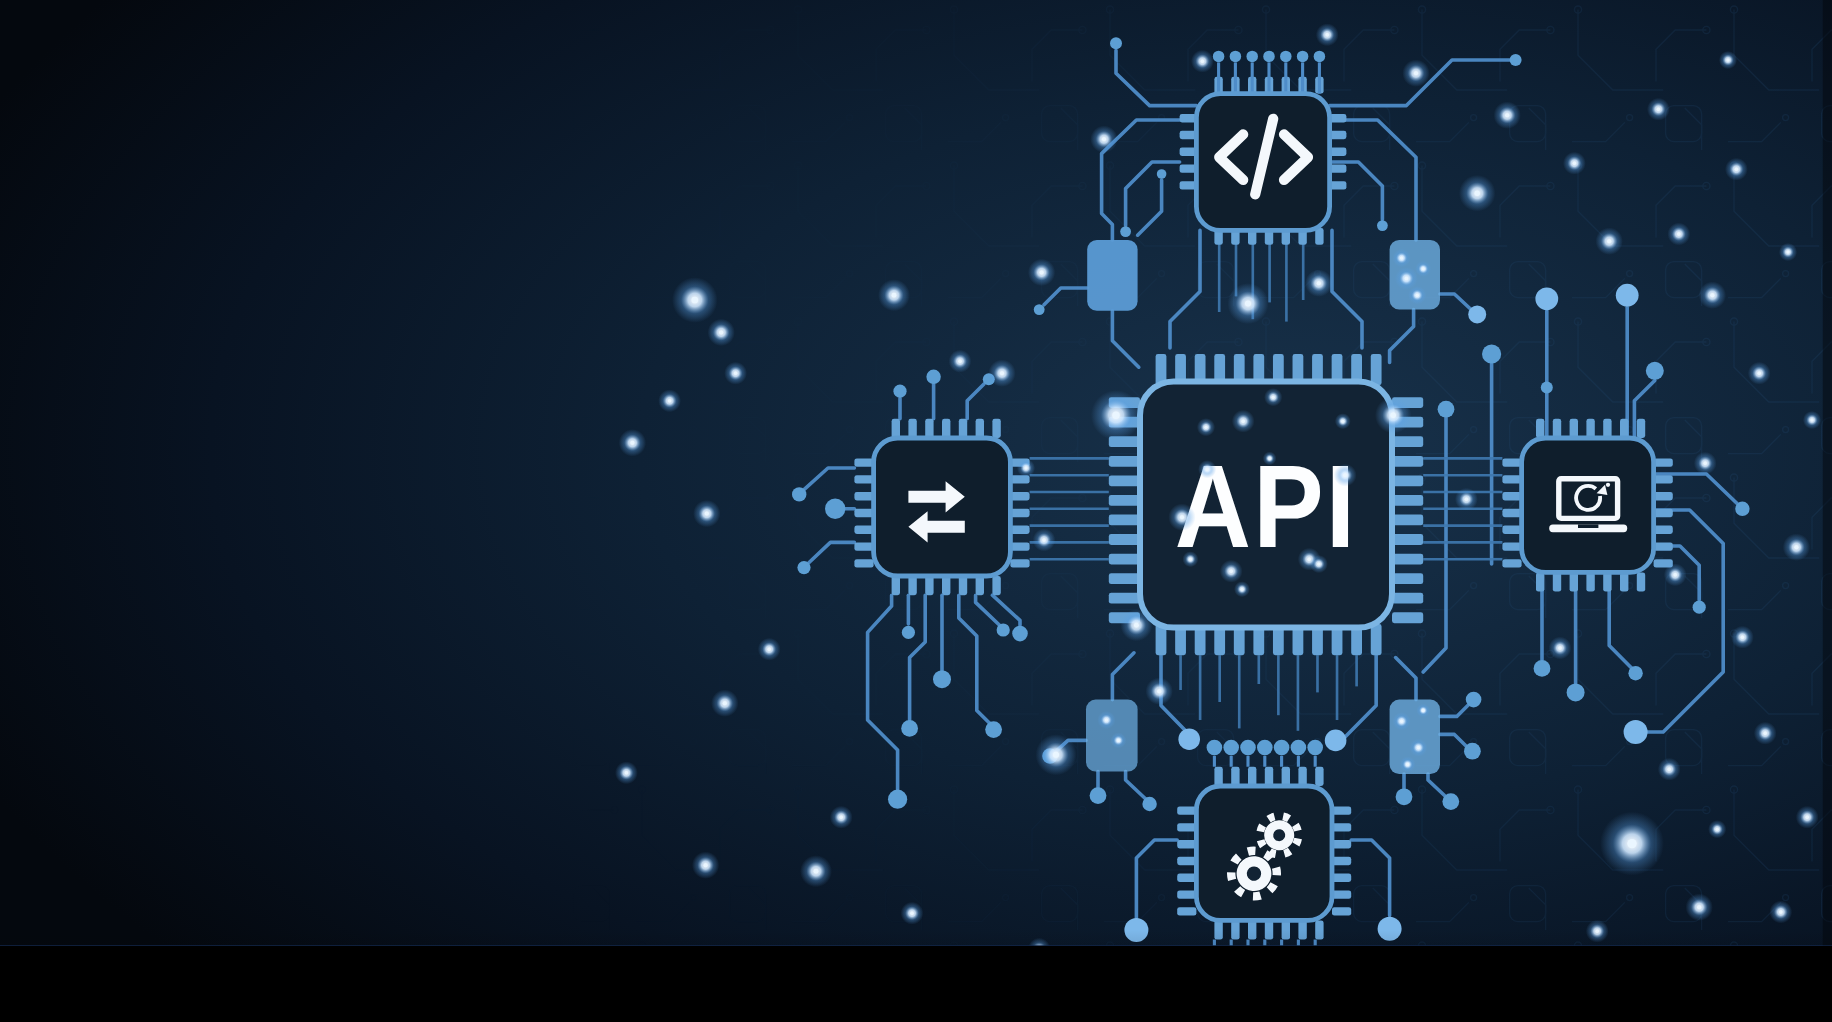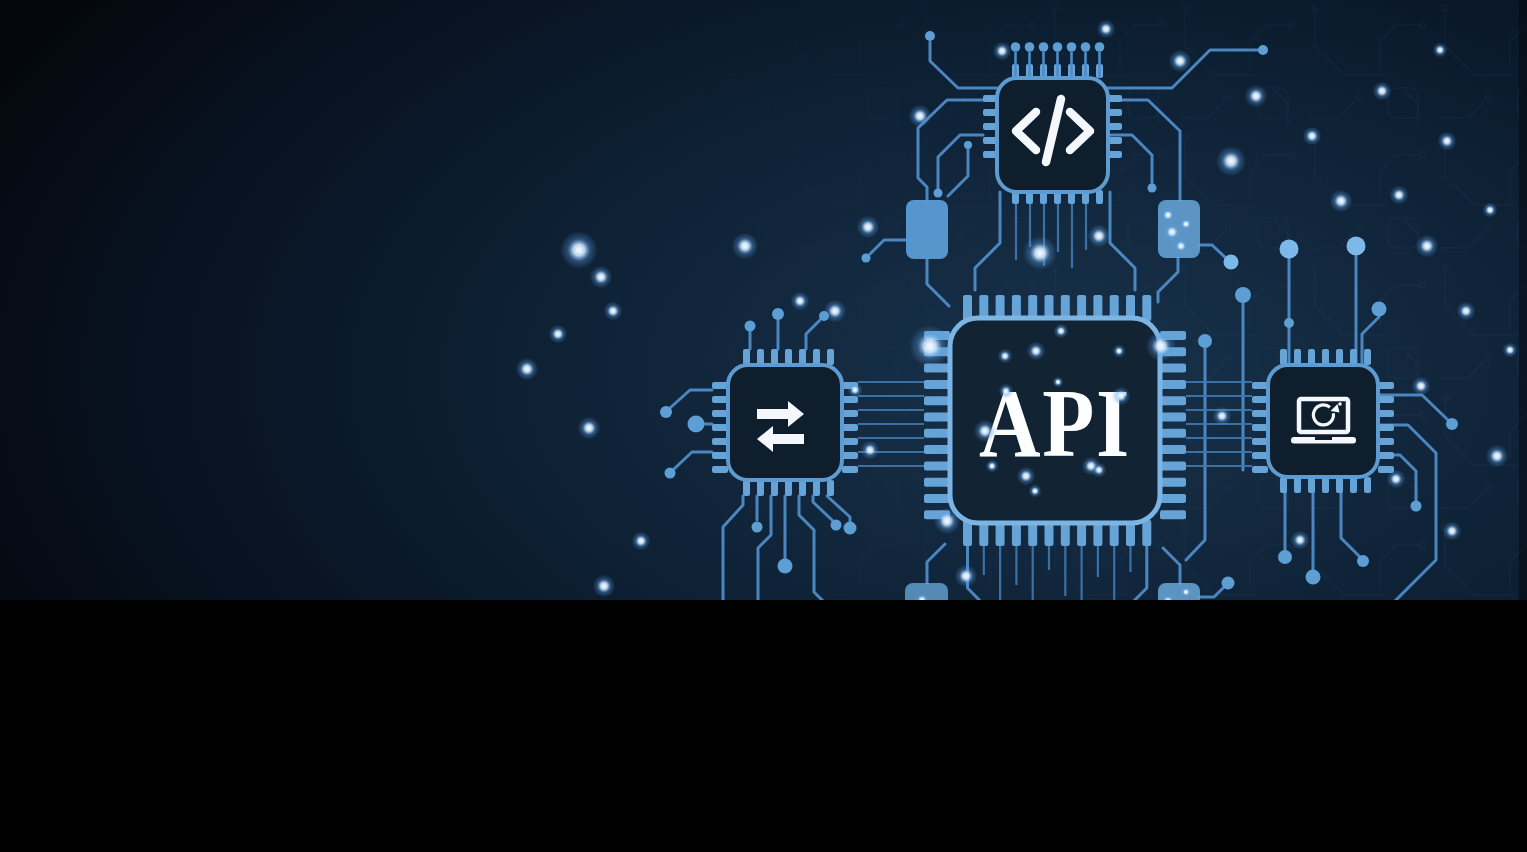--- a/index.html
+++ b/index.html
@@ -1,17 +1,17 @@
 <!DOCTYPE html>
 <html><head>
 <meta charset="utf-8">
 <style>
   html,body{margin:0;padding:0;background:#000;}
-  .stage{position:relative;width:1527px;height:600px;overflow:hidden;background:#3b82f6;
-         font-family:Liberation Serif, serif;}
+  .stage{position:relative;width:1527px;height:788px;overflow:hidden;background:#3b82f6;
+         font-family:Liberation Sans, sans-serif;}
   svg{position:absolute;inset:0;display:block;}
   .tr{stroke:#4e8cc8;stroke-width:3;fill:none;stroke-linejoin:round;stroke-linecap:round;opacity:.95}
   .trt{stroke:#3f79b0;stroke-width:2.2;fill:none;stroke-linejoin:round;opacity:.9}
   .node{fill:#5d9fd4}
   .nodeb{fill:#7db8ea}
   .pin{fill:#66a3d6}
   .chip-small{fill:#0f1e2c;stroke:#5d9bd0;stroke-width:4}
   .chip-main{fill:#122334;stroke:#7cb5e3;stroke-width:5}
   .icon{stroke:#f4f8fc;stroke-width:8.5;fill:none;stroke-linecap:round;stroke-linejoin:round}
   .iconfill{fill:#f4f8fc}

